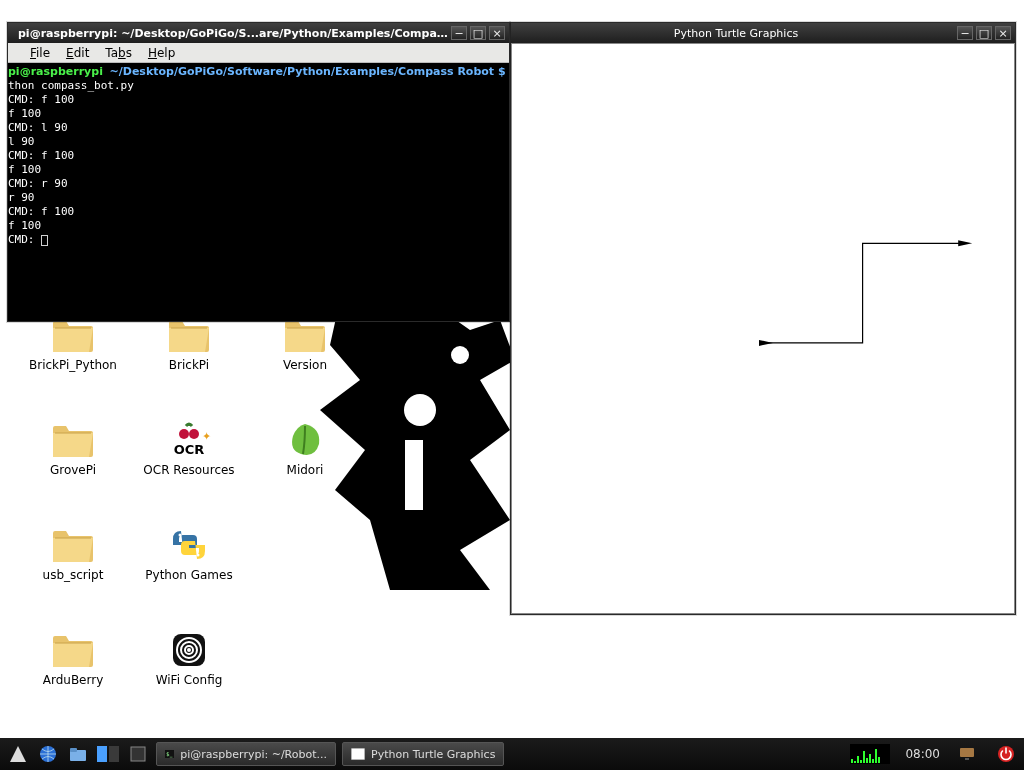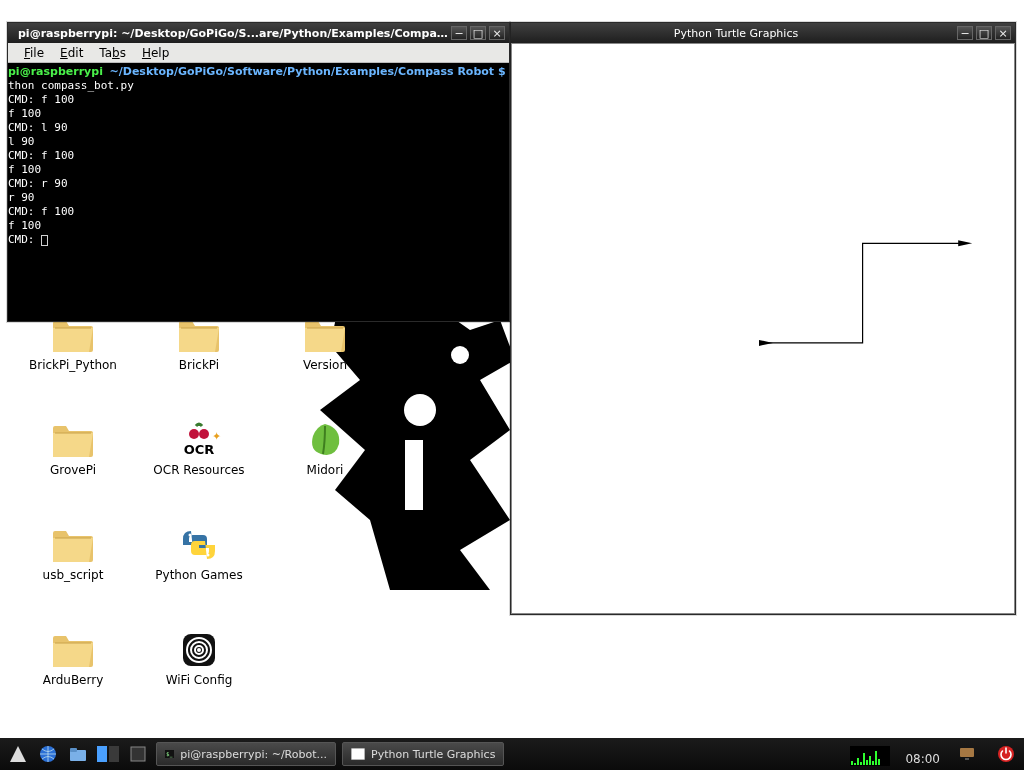--- a/index.html
+++ b/index.html
@@ -13,21 +13,21 @@
 }
 .wallpaper-art {
   position: absolute;
   left: 310px; top: 290px; width: 210px; height: 300px;
   z-index: 1;
 }
 .desktop-icons {
   position: absolute; left: 18px; top: 320px; z-index: 2;
   display: grid;
   grid-template-columns: repeat(4, 110px);
-  gap: 30px 16px;
+  gap: 30px 6px;
 }
 .icon-cell {
   width: 110px; height: 75px;
   display: flex; flex-direction: column; align-items: center; justify-content: flex-start;
   font-size: 12px;
   cursor: pointer;
 }
 .icon-cell .icon-img {
   width: 44px; height: 40px; display: flex; align-items: center; justify-content: center;
 }
@@ -63,21 +63,21 @@
 
 .term-window {
   left: 7px; top: 22px; width: 503px; height: 300px;
   z-index: 10;
 }
 .term-titlebar .title-text { text-align: left; padding-left: 6px; font-weight: bold; }
 .menubar {
   height: 20px;
   background: #e8e8e6;
   display: flex; align-items: center;
-  padding: 0 16px;
+  padding: 0 22px;
   font-size: 12px;
   gap: 16px;
   border-bottom: 1px solid #bbb;
 }
 .menubar span { cursor: pointer; }
 .menubar span u { text-decoration: underline; }
 .term-body {
   background: #000; color: #fff;
   font-family: "DejaVu Sans Mono","Menlo","Consolas",monospace;
   font-size: 11px; line-height: 14px;
@@ -130,21 +130,21 @@
   gap:6px;
   max-width: 180px;
   white-space: nowrap; overflow:hidden; text-overflow:ellipsis;
 }
 .taskbar .tb-btn {
   width: 24px; height: 24px;
   display: flex; align-items: center; justify-content: center;
   cursor: pointer;
 }
 .taskbar .spacer { flex: 1; }
-.taskbar .tray { display:flex; align-items:flex-end; gap:15px; font-size:12px;padding-left:24px;}
+.taskbar .tray { display:flex; align-items:center; gap:15px; font-size:12px;padding-left:24px;}
 .activity-graph {
   width: 40px; height: 20px;
   background: #000;
   display: flex; align-items: flex-end; gap:1px;
   padding:1px;
 }
 .activity-graph i { width:2px; background:#2eff2e; display:block;}
 .power-btn svg { display:block; }
 
 

